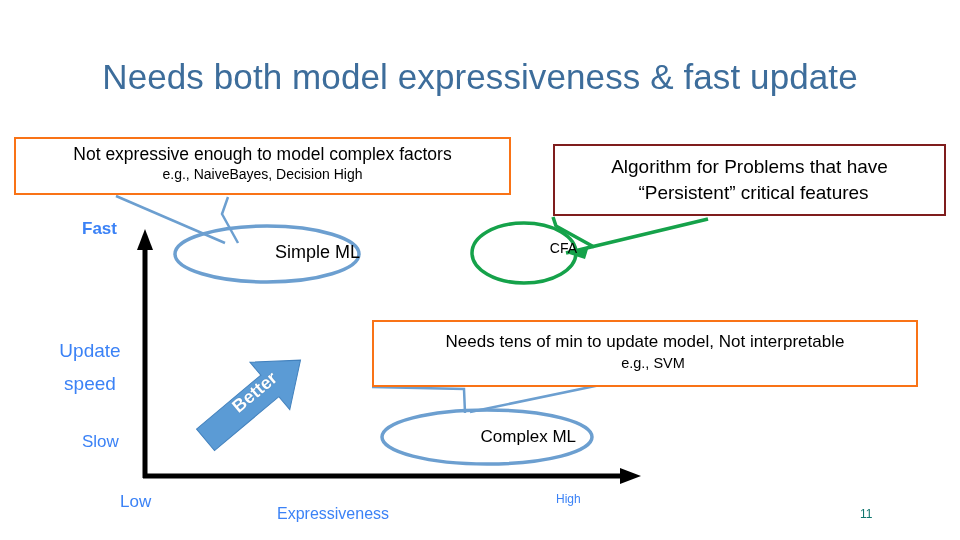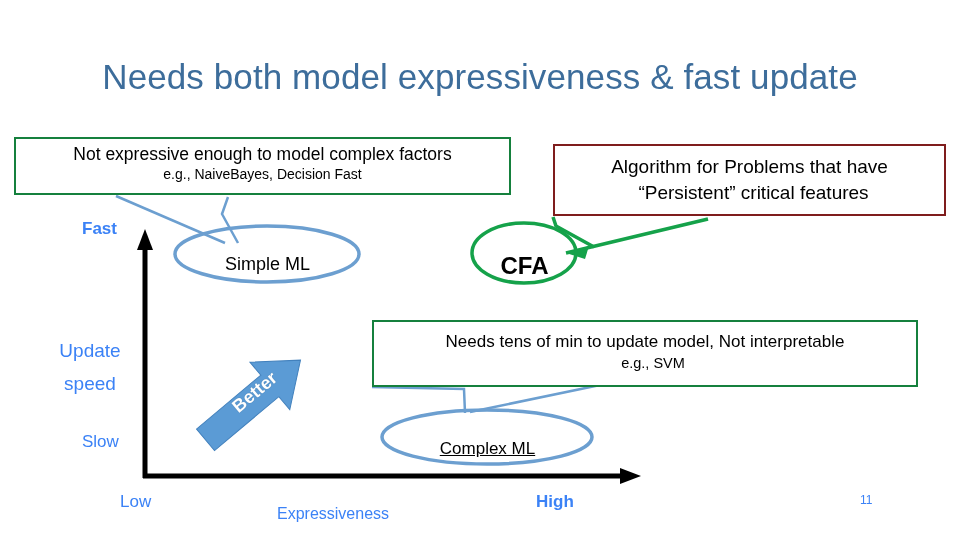--- a/index.html
+++ b/index.html
@@ -41,21 +41,21 @@
   }
 
   
   .callout {
     position: absolute;
     box-sizing: border-box;
     background: #ffffff;
     text-align: center;
     color: #000000;
   }
-  .callout.blue  { border: 2px solid #15803d; }
+  .callout.blue  { border: 2px solid #f97316; }
   .callout.green { border: 2px solid #7f1d1d; }
 
   .callout .line1 {
     display: block;
     white-space: nowrap;
   }
   .callout .line2 {
     display: block;
     white-space: nowrap;
   }
@@ -77,37 +77,35 @@
   #callout-complex {
     left: 372px; top: 320px; width: 546px; height: 67px;
     padding-top: 9px;
   }
   #callout-complex .line1 { font-size: 17px; line-height: 22px; }
   #callout-complex .line2 { font-size: 14.5px; line-height: 20px; margin-left: 16px; }
 
   
   .ellipse-label {
     position: absolute;
-    text-align: center;
+    text-align: right;
     color: #000000;
     white-space: nowrap;
-    margin-top: 12px;
   }
   #label-simple-ml {
     left: 175px; top: 242px; width: 185px;
     font-size: 18px;
   }
   #label-cfa {
     left: 472px; top: 240px; width: 105px;
-    font-size: 24px; font-weight: bold;
+    font-size: 14px; font-weight: normal;
   }
   #label-complex-ml {
-    left: 385px; top: 427px; width: 205px;
+    left: 371px; top: 427px; width: 205px;
     font-size: 17px;
-    text-decoration: underline;
   }
 
   
   .axis-label {
     position: absolute;
     color: #3b82f6;
     white-space: nowrap;
   }
   #label-fast {
     left: 82px; top: 219px; font-size: 17px; font-weight: bold;
@@ -116,21 +114,21 @@
     left: 82px; top: 432px; font-size: 17px;
   }
   #label-update-speed {
     left: 40px; top: 334px; width: 100px;
     text-align: center; font-size: 19px; line-height: 33px;
   }
   #label-low {
     left: 120px; top: 492px; font-size: 17px;
   }
   #label-high {
-    left: 536px; top: 492px; font-size: 17px; font-weight: bold;
+    left: 556px; top: 492px; font-size: 12px; font-weight: normal;
   }
   #label-expressiveness {
     left: 277px; top: 505px; font-size: 16px;
   }
 
   
   #label-better {
     position: absolute;
     left: 210px; top: 382px;
     width: 90px;
@@ -140,23 +138,23 @@
     font-weight: bold;
     transform: rotate(-40deg);
     transform-origin: 50% 50%;
     white-space: nowrap;
     text-shadow: 0 0 1px rgba(0,0,0,0.25);
   }
 
   
   #page-number {
     position: absolute;
-    left: 860px; top: 493px;
+    left: 860px; top: 507px;
     font-size: 12px;
-    color: #3b82f6;
+    color: #0f766e;
   }
 </style>
 </head>
 <body>
 
 <div id="slide">
 
   <div class="slide-title">Needs both model expressiveness &amp; fast update</div>
 
   <svg class="layer" viewBox="0 0 960 540">
@@ -190,21 +188,21 @@
     <ellipse cx="524" cy="253" rx="52" ry="30" fill="none" stroke="#15A24A" stroke-width="3.5"></ellipse>
     <ellipse cx="487" cy="437" rx="105" ry="27" fill="none" stroke="#6C9FD0" stroke-width="3.5"></ellipse>
 
     <g transform="translate(253,400) rotate(-40)">
       <polygon points="-62,-14 22,-14 22,-31 62,0 22,31 22,14 -62,14" fill="#5B9BD5" stroke="#4281BD" stroke-width="1"></polygon>
     </g>
   </svg>
 
   <div class="callout blue" id="callout-simple">
     <span class="line1">Not expressive enough to model complex factors</span>
-    <span class="line2">e.g., NaiveBayes, Decision Fast</span>
+    <span class="line2">e.g., NaiveBayes, Decision High</span>
   </div>
 
   <div class="callout green" id="callout-cfa">
     <span class="line1">Algorithm for Problems that have</span>
     <span class="line2">“Persistent” critical features</span>
   </div>
 
   <div class="callout blue" id="callout-complex">
     <span class="line1">Needs tens of min to update model, Not interpretable</span>
     <span class="line2">e.g., SVM</span>

